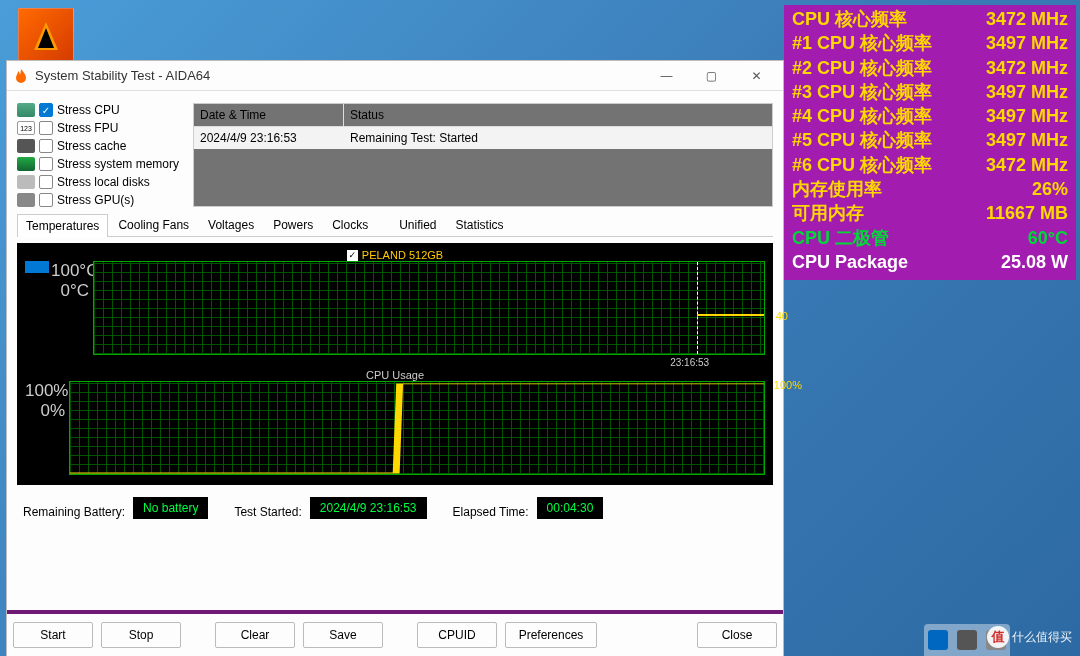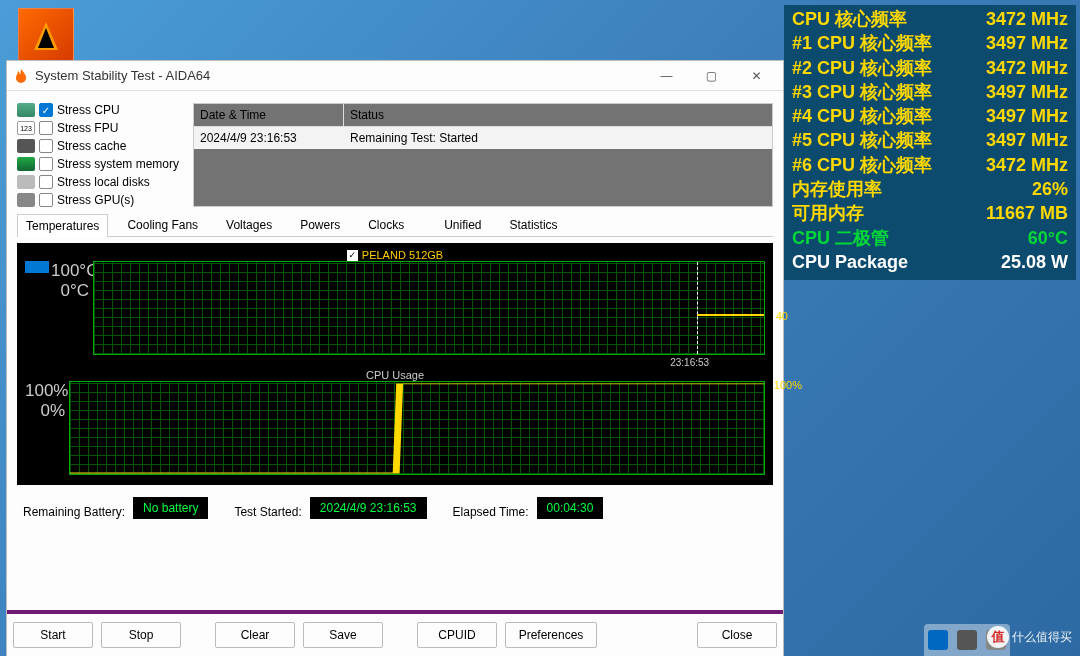--- a/index.html
+++ b/index.html
@@ -1,21 +1,21 @@
 <!DOCTYPE html>
 <html><head>
 <meta charset="utf-8">
 <style>
 * { margin: 0; padding: 0; box-sizing: border-box; font-family: "Segoe UI", Tahoma, sans-serif; }
 body { width: 1080px; height: 656px; background: linear-gradient(135deg, #4a9dd8 0%, #3b7cb8 50%, #2d6aa3 100%); overflow: hidden; position: relative; }
 
 .desktop-icon { position: absolute; top: 8px; left: 18px; width: 56px; height: 56px; background: linear-gradient(135deg, #ff6a00, #d43a00); display: flex; align-items: center; justify-content: center; border: 1px solid rgba(255,255,255,0.3); }
 .desktop-icon svg { width: 32px; height: 32px; }
 
-.overlay { position: absolute; top: 5px; right: 4px; width: 292px; background: #0c4a6e; padding: 2px 8px 6px 8px; font-size: 18px; font-weight: bold; }
+.overlay { position: absolute; top: 5px; right: 4px; width: 292px; background: #a21caf; padding: 2px 8px 6px 8px; font-size: 18px; font-weight: bold; }
 .overlay-row { display: flex; justify-content: space-between; line-height: 1.35; }
 .ov-yellow { color: #ffd800; }
 .ov-white { color: #ffffff; }
 .ov-green { color: #00d838; }
 .ov-cyan { color: #00d8ff; }
 
 .window { position: absolute; top: 60px; left: 6px; width: 778px; height: 597px; background: #fdfdfd; border: 1px solid #bcbcbc; display: flex; flex-direction: column; }
 .titlebar { height: 30px; display: flex; align-items: center; padding: 0 4px 0 6px; border-bottom: 1px solid #e0e0e0; }
 .titlebar .flame { width: 16px; height: 16px; margin-right: 6px; }
 .titlebar .title { font-size: 13px; color: #333; flex: 1; }
@@ -38,21 +38,21 @@
 .chk.on { background: #0078d4; border-color: #0078d4; color: #fff; font-size: 10px; }
 
 .logbox { flex: 1; border: 1px solid #ccc; background: #737373; }
 .loghdr { display: flex; font-size: 12px; border-bottom: 1px solid #ddd; }
 .loghdr div { padding: 4px 6px; }
 .loghdr div:first-child { width: 150px; border-right: 1px solid #ddd; }
 .logrow { display: flex; font-size: 12px; background: #f3f3f3; }
 .logrow div { padding: 4px 6px; }
 .logrow div:first-child { width: 150px; }
 
-.tabs { display: flex; font-size: 12px; border-bottom: 1px solid #ccc; gap: 10px; }
+.tabs { display: flex; font-size: 12px; border-bottom: 1px solid #ccc; gap: 1px; }
 .tab { padding: 4px 8px; border: 1px solid transparent; border-bottom: none; cursor: pointer; }
 .tab.active { border-color: #ccc; background: #fff; position: relative; top: 1px; }
 
 .chartarea { background: #000; padding: 6px 8px 10px 8px; display: flex; flex-direction: column; gap: 8px; }
 .chart { position: relative; }
 .chart-title { text-align: center; font-size: 11px; color: #ccc; display: flex; align-items: center; justify-content: center; gap: 4px; }
 .chart-legend-chk { width: 11px; height: 11px; border: 1px solid #fff; background: #fff; font-size: 9px; display: inline-flex; align-items: center; justify-content: center; color: #000; }
 .chartbody { display: flex; }
 .ylabels { width: 42px; font-size: 17px; color: #ccc; display: flex; flex-direction: column; justify-content: flex-start; text-align: right; padding-right: 4px; }
 .grid { flex: 1; position: relative; border: 1px solid #0a0; background: #000; 

